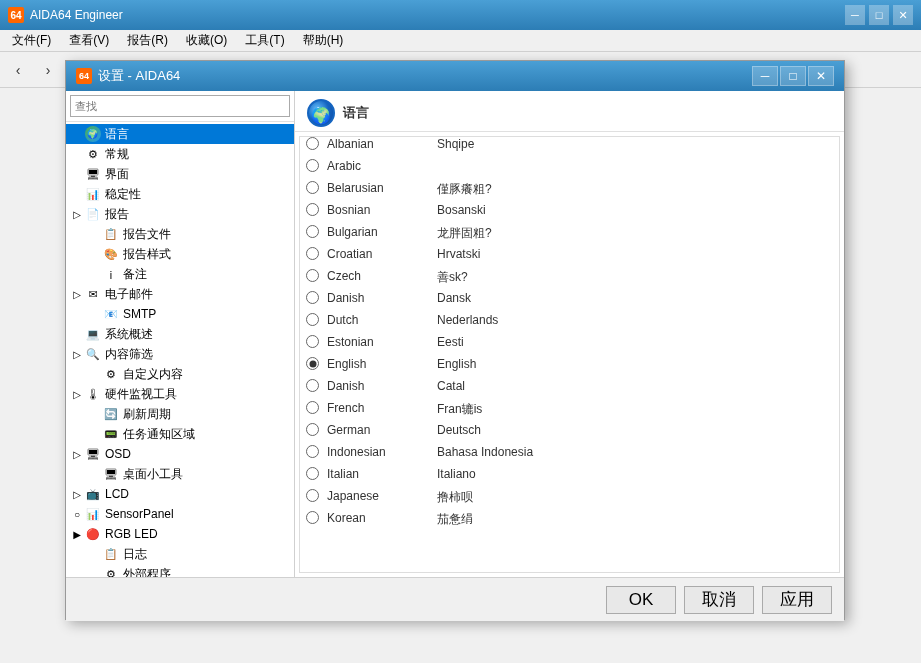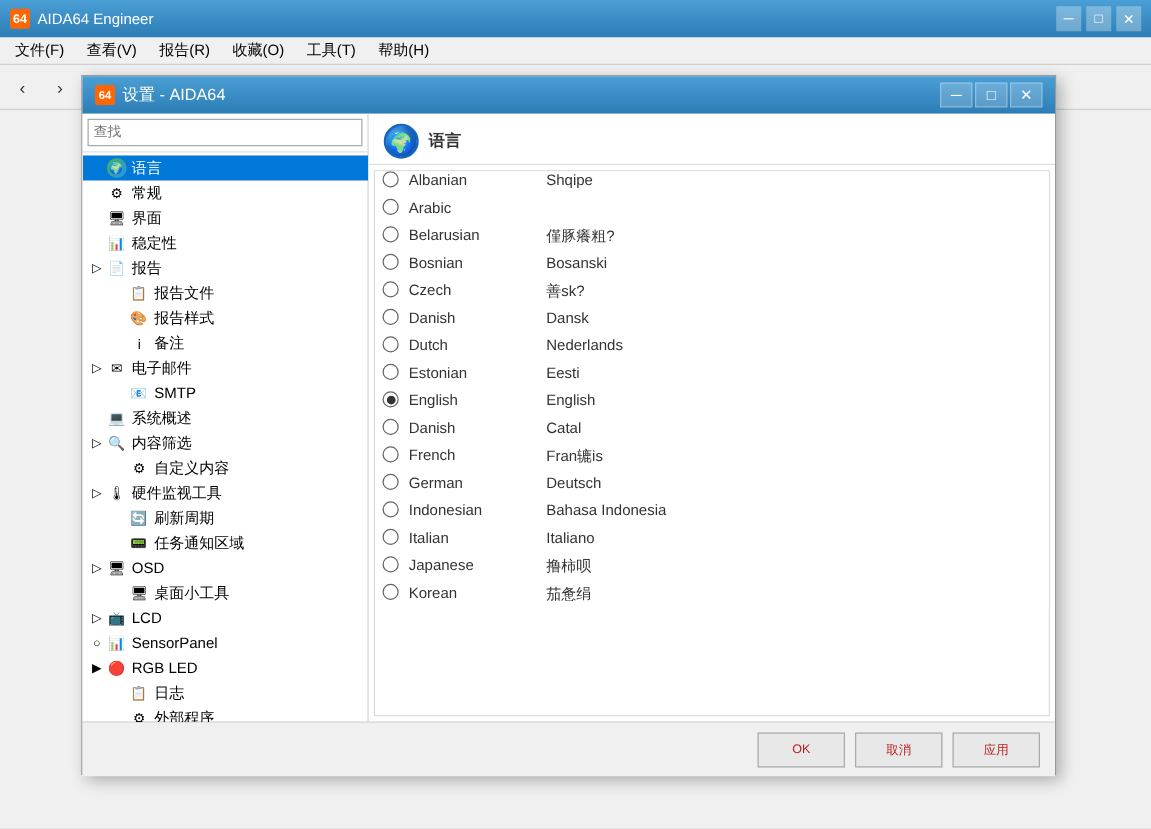--- a/index.html
+++ b/index.html
@@ -298,24 +298,24 @@
       justify-content: flex-end;
       padding: 0 12px;
       gap: 8px;
     }
 
     .footer-btn {
       min-width: 70px;
       height: 28px;
       border: 1px solid #aaa;
       background: #e8e8e8;
-      font-size: 10px;
+      font-size: 17px;
       cursor: pointer;
       padding: 0 12px;
-      color: #b91c1c;
+      color: #000000;
     }
     .footer-btn.primary { background: #e8e8e8; }
   </style>
 </head>
 <body>
 
 <div class="app-window">
   <div class="title-bar">
     <div class="title-bar-icon">64</div>
     <span>AIDA64 Engineer</span>
@@ -505,20 +505,30 @@
             <span class="lang-name">Belarusian</span>
             <span class="lang-native">僅豚癢粗?</span>
           </div>
           <div class="lang-row">
             <div class="radio"></div>
             <span class="lang-name">Bosnian</span>
             <span class="lang-native">Bosanski</span>
           </div>
           <div class="lang-row">
             <div class="radio"></div>
+            <span class="lang-name">Bulgarian</span>
+            <span class="lang-native">龙胖固粗?</span>
+          </div>
+          <div class="lang-row">
+            <div class="radio"></div>
+            <span class="lang-name">Croatian</span>
+            <span class="lang-native">Hrvatski</span>
+          </div>
+          <div class="lang-row">
+            <div class="radio"></div>
             <span class="lang-name">Czech</span>
             <span class="lang-native">善sk?</span>
           </div>
           <div class="lang-row">
             <div class="radio"></div>
             <span class="lang-name">Danish</span>
             <span class="lang-native">Dansk</span>
           </div>
           <div class="lang-row">
             <div class="radio"></div>

